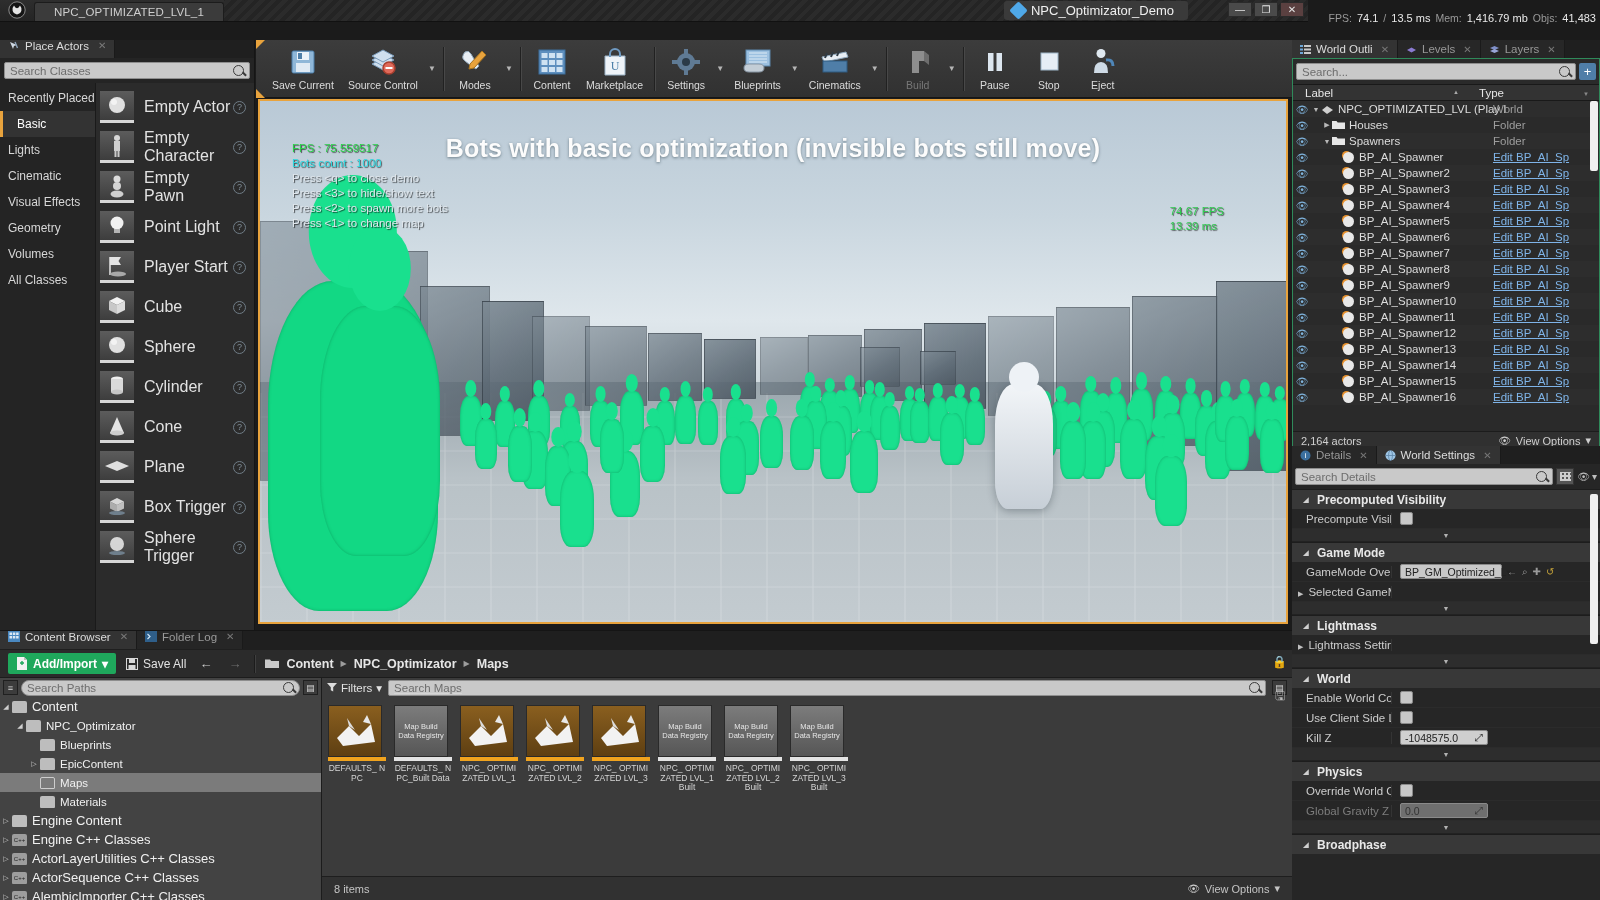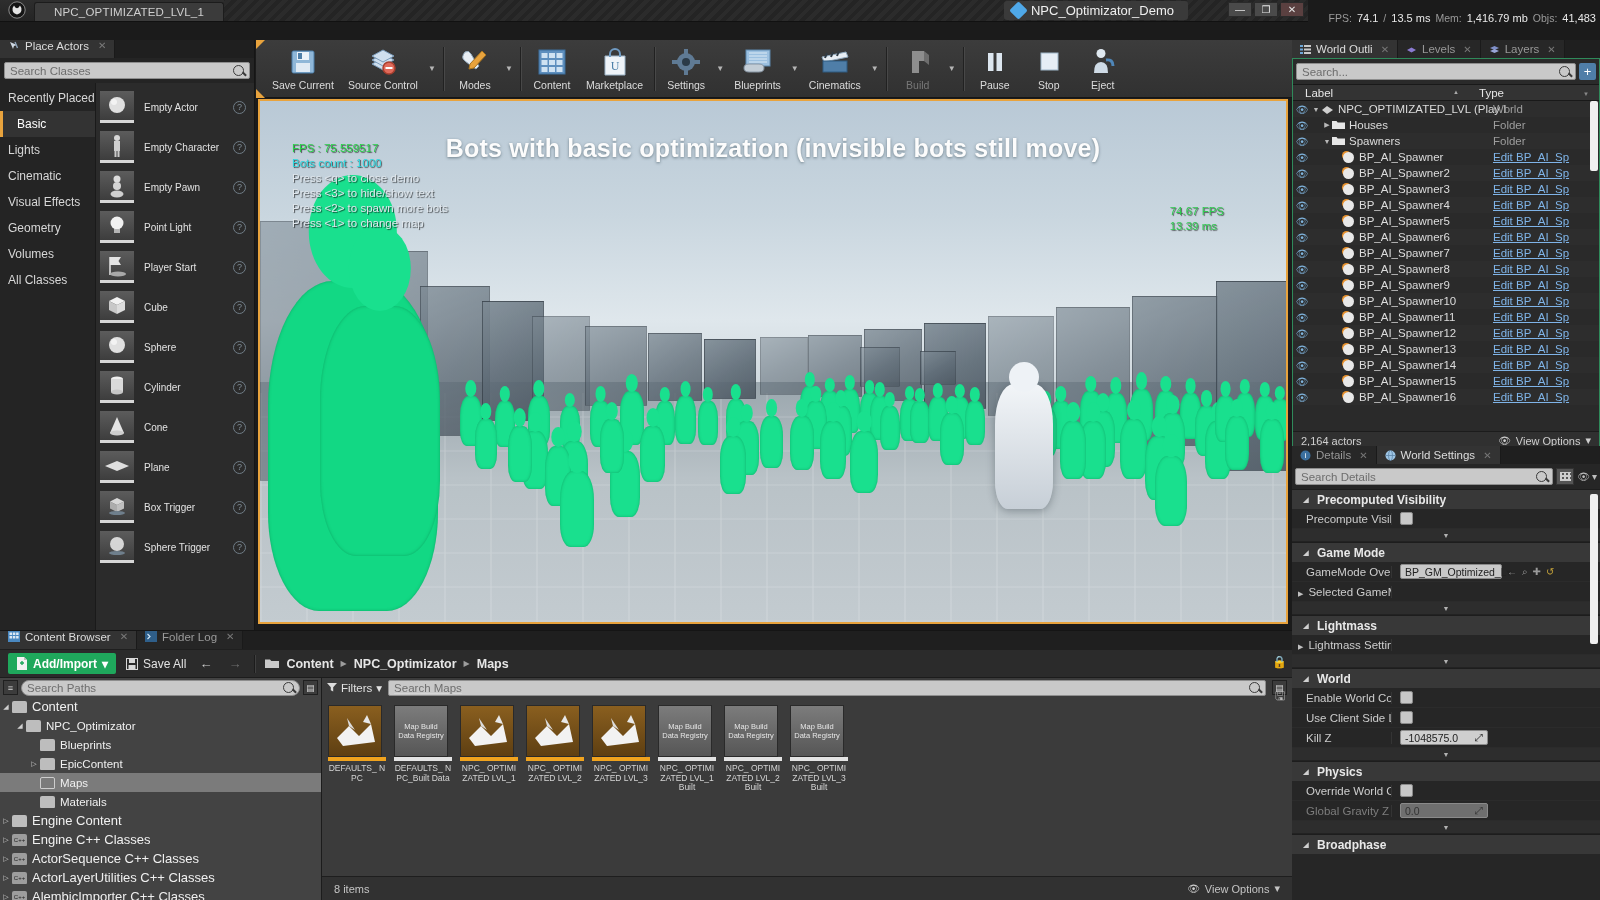--- a/index.html
+++ b/index.html
@@ -61,21 +61,21 @@
   .cat-list { width:95px; background:#242424; padding-top:2px; }
   .cat { height:26px; display:flex; align-items:center; padding-left:8px; font-size:12px;
     color:#d7d7d7; }
   .cat.active { background:#333; border-left:3px solid #e8a33d; padding-left:14px; color:#fff; }
   .actor-list { flex:1; background:#2b2b2b; border-left:1px solid #1a1a1a;
     padding-top:4px; overflow:hidden; }
   .actor-row { height:40px; display:flex; align-items:center; padding:0 8px 0 4px; }
   .a-thumb { width:34px; height:32px; background:linear-gradient(#5c5c5c,#3d3d3d);
     border-bottom:3px solid #d7d7d7; margin-right:10px; display:flex;
     align-items:center; justify-content:center; flex:none; }
-  .a-name { flex:1; font-size:10px; color:#e2e2e2; }
+  .a-name { flex:1; font-size:16px; color:#e2e2e2; }
   .help-ico { width:13px; height:13px; border-radius:50%; border:1.4px solid #6f7c86;
     color:#7f8c96; font-size:9px; display:flex; align-items:center; justify-content:center; }
 
   
   .toolbar { position:absolute; left:256px; top:40px; width:1036px; height:58px;
     background:linear-gradient(#3c3c3c,#313131); border-bottom:1px solid #161616;
     display:flex; align-items:center; }
   .tb-corner { width:9px; height:58px; position:relative; }
   .tb-corner::before { content:""; position:absolute; left:0; top:0; border-left:9px solid #e8a33d;
     border-bottom:9px solid transparent; }
@@ -1177,27 +1177,27 @@
             <div class="tree-row">
               <span style="display:inline-block;width:0px"></span>
               <span class="tri">▷</span>
               <span class="fold cpp">C++</span>
               <span>Engine C++ Classes</span>
             </div>
             <div class="tree-row">
               <span style="display:inline-block;width:0px"></span>
               <span class="tri">▷</span>
               <span class="fold cpp">C++</span>
-              <span>ActorSequence C++ Classes</span>
+              <span>ActorLayerUtilities C++ Classes</span>
             </div>
             <div class="tree-row">
               <span style="display:inline-block;width:0px"></span>
               <span class="tri">▷</span>
               <span class="fold cpp">C++</span>
-              <span>ActorLayerUtilities C++ Classes</span>
+              <span>ActorSequence C++ Classes</span>
             </div>
             <div class="tree-row">
               <span style="display:inline-block;width:0px"></span>
               <span class="tri">▷</span>
               <span class="fold cpp">C++</span>
               <span>AlembicImporter C++ Classes</span>
             </div>
           </div>
       </div>
 

